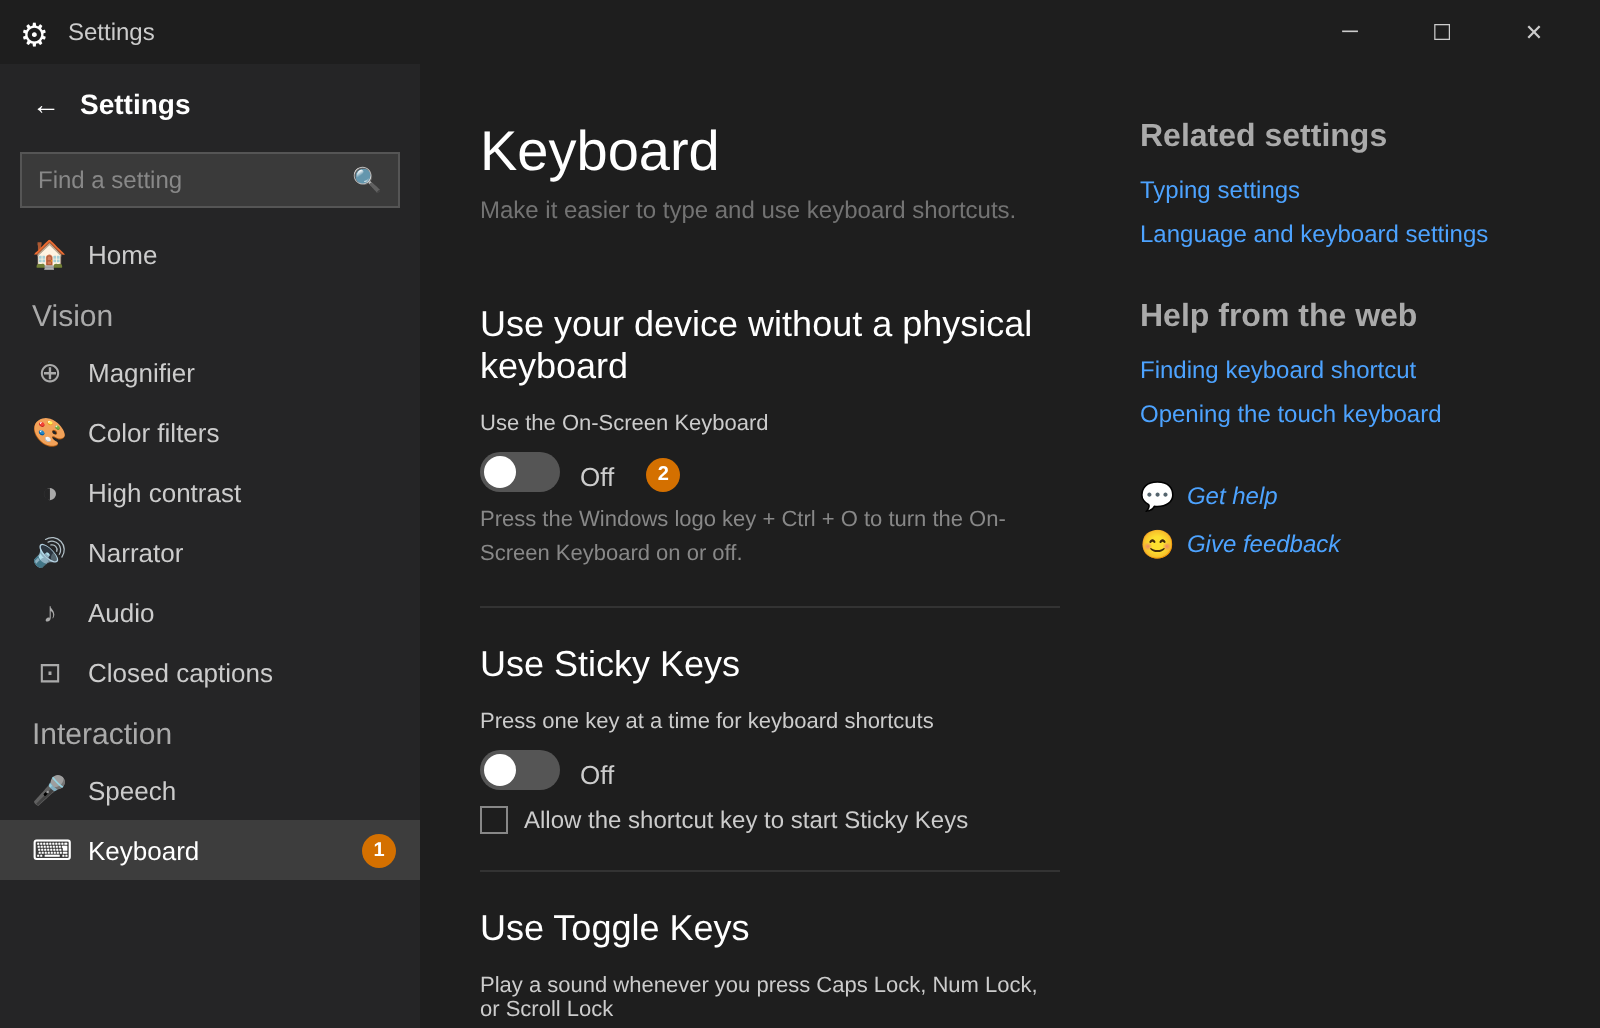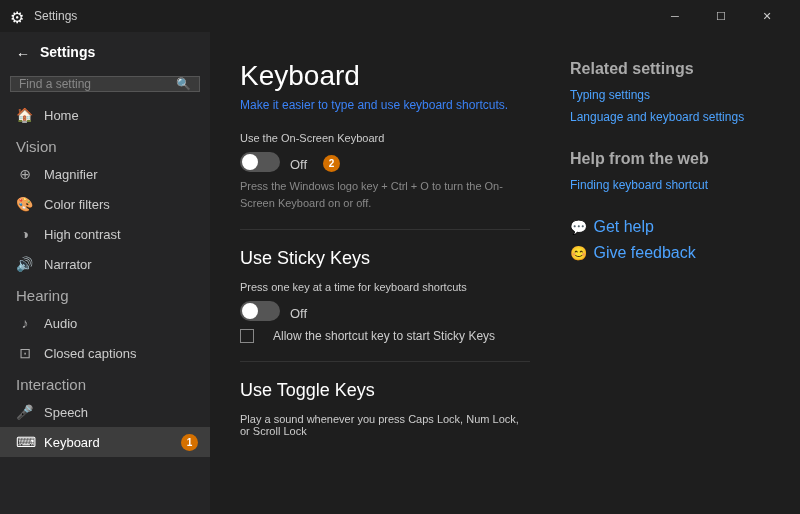--- a/index.html
+++ b/index.html
@@ -81,21 +81,21 @@
       font-size: 14px;
       font-weight: 600;
       color: #fff;
     }
     .search-box {
       margin: 4px 10px 8px 10px;
       display: flex;
       align-items: center;
       background: #3a3a3a;
       border: 1px solid #555;
-      height: 16px;
+      height: 28px;
       padding: 0 8px;
     }
     .search-input {
       background: transparent;
       border: none;
       outline: none;
       color: #ccc;
       font-size: 12px;
       flex: 1;
     }
@@ -157,22 +157,22 @@
     }
 
     .page-title {
       font-size: 28px;
       font-weight: 300;
       color: #fff;
       margin-bottom: 6px;
     }
     .page-subtitle {
       font-size: 12px;
-      color: #3b82f6;
-      margin-bottom: 20px;
+      color: #737373;
+      margin-bottom: 40px;
     }
 
     .section-title {
       font-size: 18px;
       font-weight: 400;
       color: #fff;
       margin-bottom: 12px;
       margin-top: 4px;
     }
     .setting-label {
@@ -219,21 +219,21 @@
       transition: left 0.2s;
     }
     .toggle-label {
       font-size: 13px;
       color: #ccc;
     }
 
     
     .checkbox-row {
       display: flex;
-      gap: 19px;
+      gap: 8px;
       margin: 8px 0 15px 0;
     }
     .checkbox {
       width: 14px;
       height: 14px;
       border: 1px solid #888;
       background: transparent;
       flex-shrink: 0;
       display: flex;
       align-items: center;
@@ -283,22 +283,23 @@
       gap: 6px;
       margin-bottom: 8px;
       cursor: pointer;
     }
     .help-icon {
       font-size: 14px;
       color: #aaa;
     }
     .help-link {
       color: #4da3ff;
-      font-size: 16px;
+      font-size: 12px;
       text-decoration: none;
+      font-style: italic;
     }
   </style>
 </head>
 <body>
 
 <div class="title-bar">
   <span class="title-bar-icon">⚙</span>
   <span class="title-bar-text">Settings</span>
   <div class="title-bar-controls">
     <button class="title-bar-btn">─</button>
@@ -337,21 +338,20 @@
     </div>
     <div class="sidebar-item">
       <span class="sidebar-item-icon">◑</span>
       <span>High contrast</span>
     </div>
     <div class="sidebar-item">
       <span class="sidebar-item-icon">🔊</span>
       <span>Narrator</span>
     </div>
 
-    <div class="sidebar-section-label">Hearing</div>
 
     <div class="sidebar-item">
       <span class="sidebar-item-icon">♪</span>
       <span>Audio</span>
     </div>
     <div class="sidebar-item">
       <span class="sidebar-item-icon">⊡</span>
       <span>Closed captions</span>
     </div>
 
@@ -367,20 +367,21 @@
       <span class="badge">1</span>
     </div>
   </div>
 
   <div class="main-content">
     <div class="content-left">
 
       <h1 class="page-title">Keyboard</h1>
       <p class="page-subtitle">Make it easier to type and use keyboard shortcuts.</p>
 
+      <h2 class="section-title">Use your device without a physical keyboard</h2>
       <p class="setting-label">Use the On-Screen Keyboard</p>
       <div class="toggle-row">
         <div class="toggle">
           <div class="toggle-knob"></div>
         </div>
         <span class="toggle-label">Off</span>
         <span class="inline-badge">2</span>
       </div>
       <p class="setting-desc">Press the Windows logo key  + Ctrl + O to turn the On-Screen Keyboard on or off.</p>
 
@@ -407,20 +408,21 @@
     </div>
 
     <div class="content-right">
       <p class="related-section-title">Related settings</p>
       <a class="related-link">Typing settings</a>
       <a class="related-link">Language and keyboard settings</a>
 
       <br>
       <p class="related-section-title">Help from the web</p>
       <a class="related-link">Finding keyboard shortcut</a>
+      <a class="related-link">Opening the touch keyboard</a>
 
       <br>
       <div class="help-row">
         <span class="help-icon">💬</span>
         <a class="help-link">Get help</a>
       </div>
       <div class="help-row">
         <span class="help-icon">😊</span>
         <a class="help-link">Give feedback</a>
       </div>

